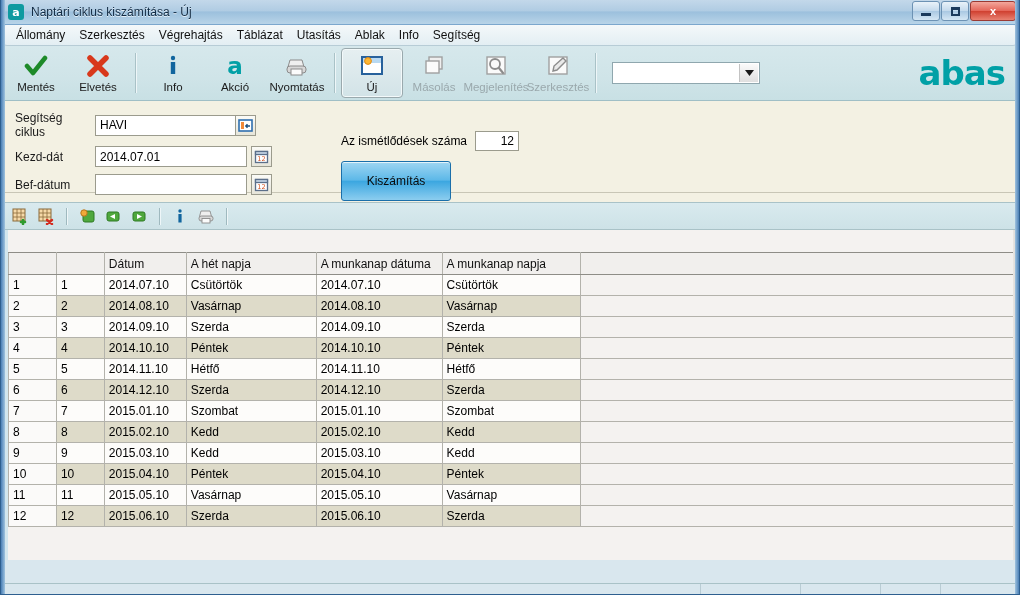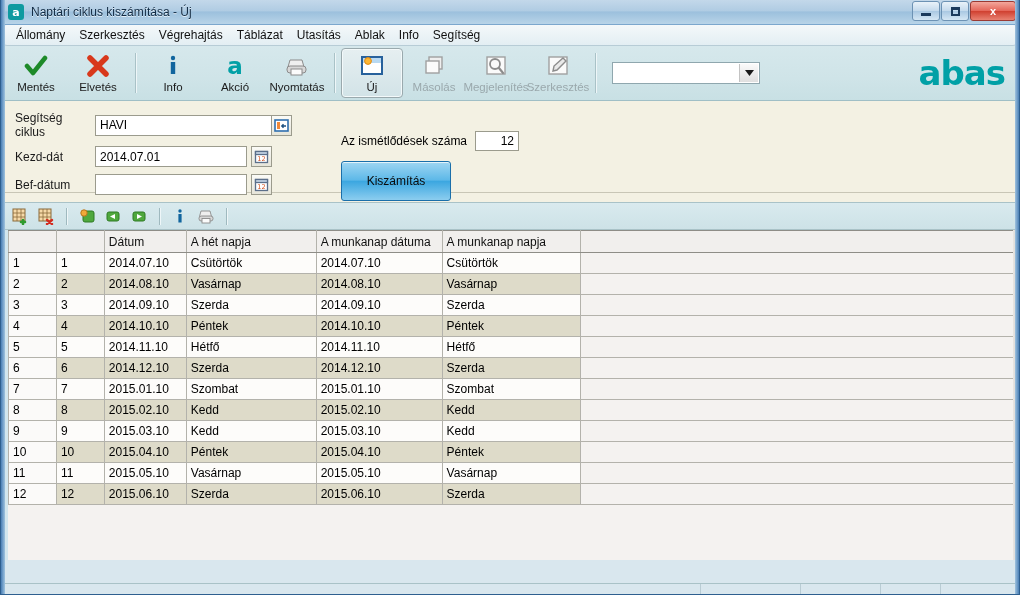--- a/index.html
+++ b/index.html
@@ -165,21 +165,21 @@
     height: 21px;
     border: 1px solid #9b9b8d;
     background: #fff;
     font-family: "Liberation Sans", sans-serif;
     font-size: 12px;
     padding: 0 4px;
     line-height: 19px;
     color: #000;
   }
   .txt.wide { width: 152px; }
-  .txt.cycle { width: 176px; border-right: none; }
+  .txt.cycle { width: 140px; border-right: none; }
   .icon-btn {
     width: 21px; height: 21px;
     border: 1px solid #9b9b8d;
     background: linear-gradient(to bottom, #fbfbf7, #e6e5d9);
     margin-left: 4px;
     display: flex; align-items: center; justify-content: center;
   }
   .icon-btn.attached { margin-left: 0; }
 
   .right-block {
@@ -550,21 +550,21 @@
         <path d="M4 3 L13 3 L14.5 8.5 L2.5 8.5 Z" fill="#efefef" stroke="#8b8b8b" stroke-width="0.9"></path>
         <rect x="2" y="8" width="14" height="5" rx="2.2" fill="#d7d7d7" stroke="#8b8b8b" stroke-width="0.9"></rect>
         <rect x="5" y="10.5" width="8" height="4.5" fill="#fbfbfb" stroke="#8b8b8b" stroke-width="0.9"></rect>
       </svg>
     </div>
     <div class="tt-sep"></div>
   </div>
 
   <div class="table-area">
     <div class="left-accent"></div>
-    <table class="grid" style="margin-left:7px;">
+    <table class="grid" style="margin-left:7px;margin-top:22px;">
       <colgroup>
         <col class="c-rownum">
           <col class="c-idx">
           <col class="c-date">
         <col class="c-day">
           <col class="c-wdate">
           <col class="c-wday">
           <col class="c-pad">
       </colgroup>
       <thead>

